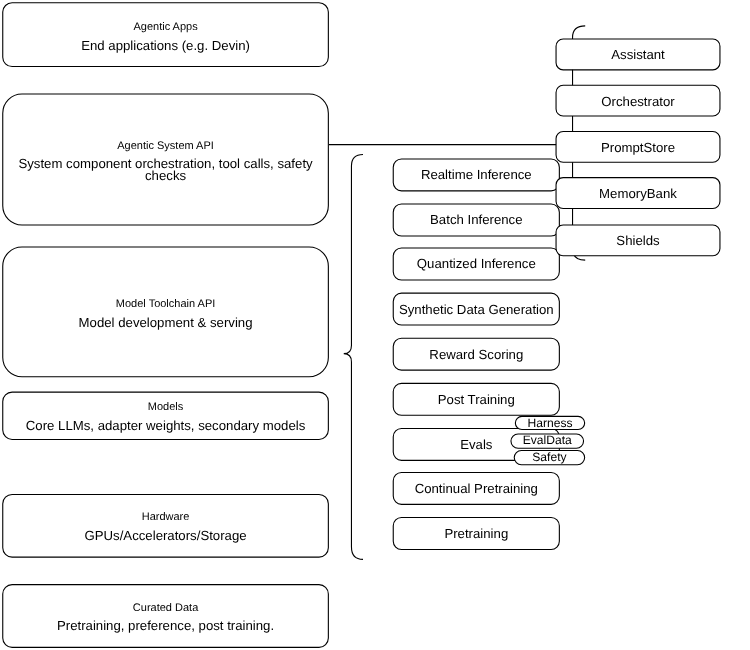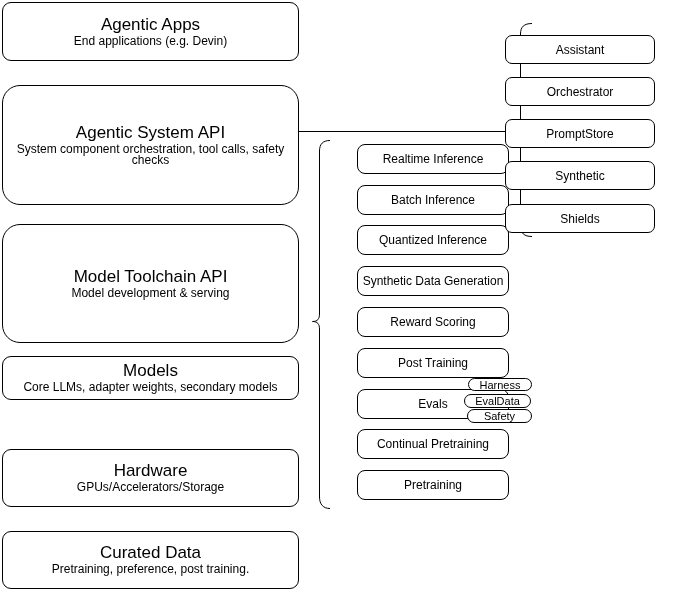--- a/index.html
+++ b/index.html
@@ -23,21 +23,21 @@
     position: absolute;
     background: #ffffff;
     border: 1px solid #000000;
     display: flex;
     flex-direction: column;
     align-items: center;
     justify-content: center;
     text-align: center;
   }
   .lbox { left: 2px; width: 297px; }
-  .title { font-size: 17px; line-height: 15px; }
+  .title { font-size: 10px; line-height: 15px; }
   .subtitle { font-size: 12px; line-height: 11px; margin-top: 4px; }
   .mnode {
     left: 329px; width: 152px; height: 30px;
     border-radius: 8px; font-size: 12px; margin-left: 28px;
   }
   .rnode {
     left: 505px; width: 150px; height: 29px;
     border-radius: 7px; font-size: 12px;
   }
   .pill {
@@ -134,19 +134,19 @@
   <div class="box rnode" style="top:35px">
     <span>Assistant</span>
   </div>
   <div class="box rnode" style="top:77px">
     <span>Orchestrator</span>
   </div>
   <div class="box rnode" style="top:119px">
     <span>PromptStore</span>
   </div>
   <div class="box rnode" style="top:161px">
-    <span>Synthetic</span>
+    <span>MemoryBank</span>
   </div>
   <div class="box rnode" style="top:204px">
     <span>Shields</span>
   </div>
 
 </div>
 
 </body></html>

